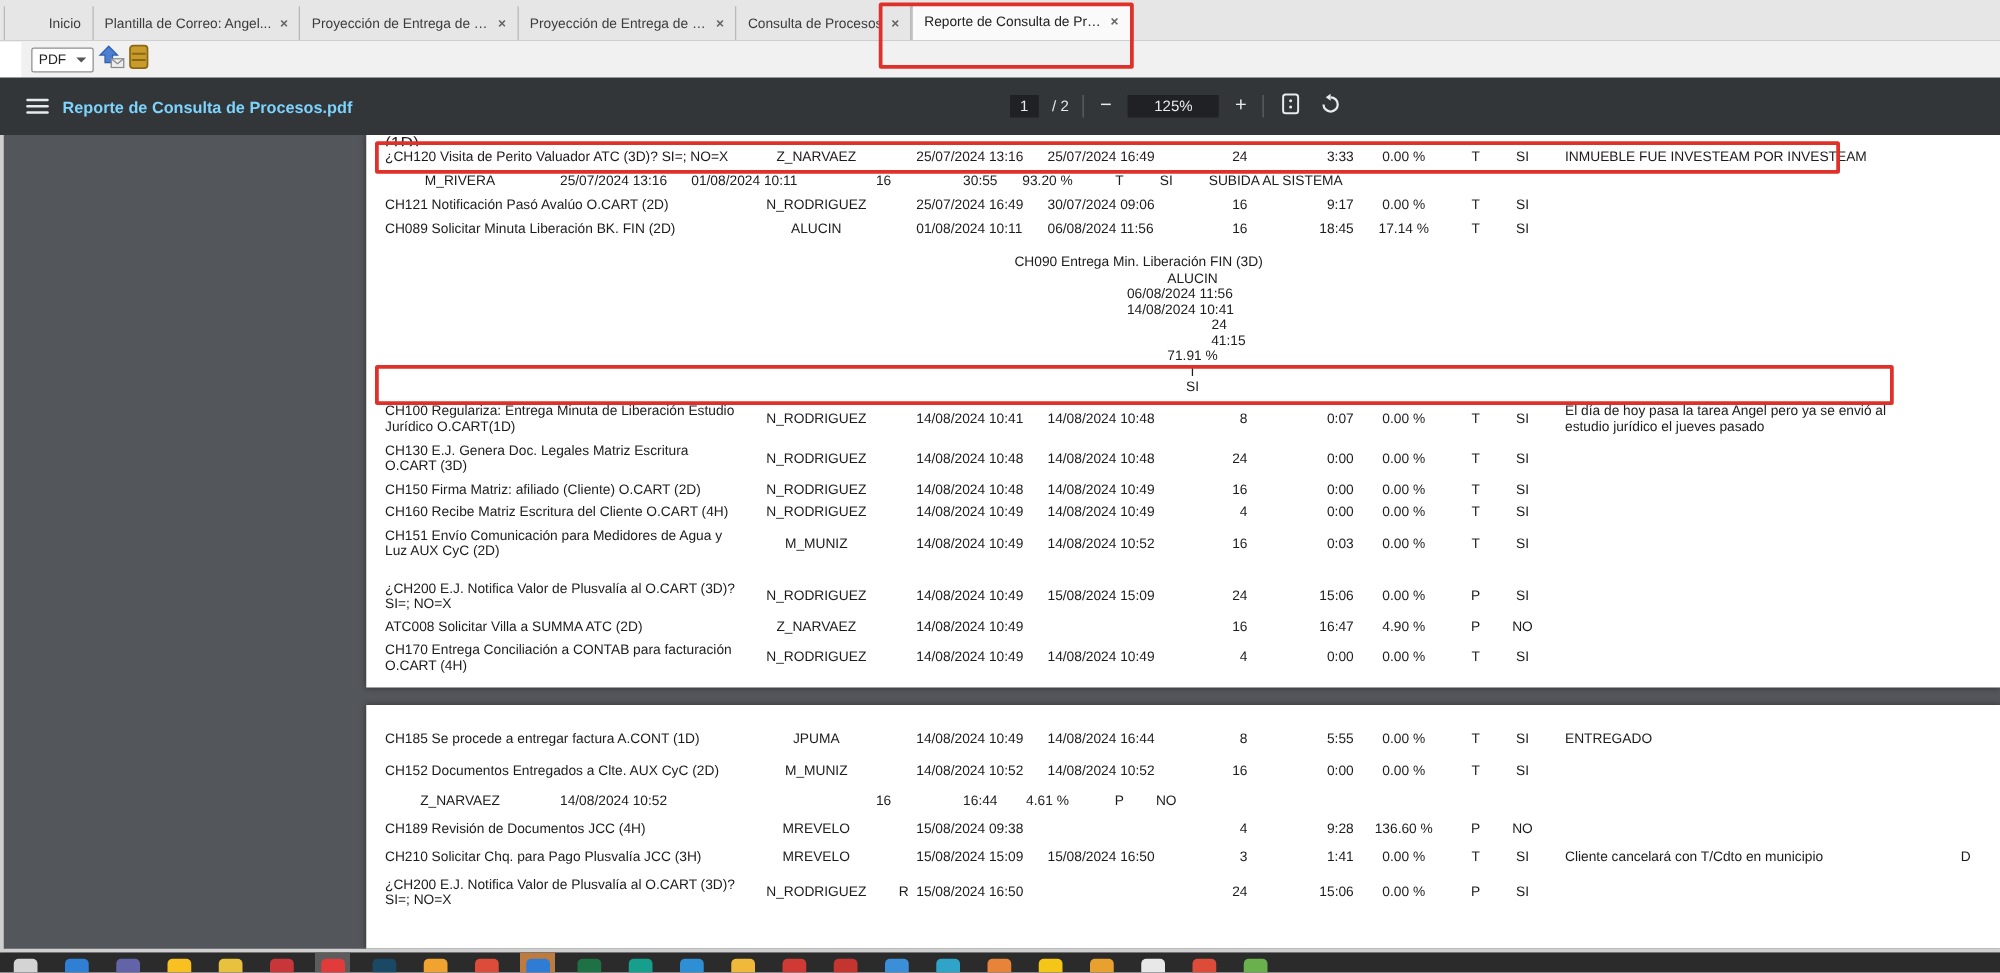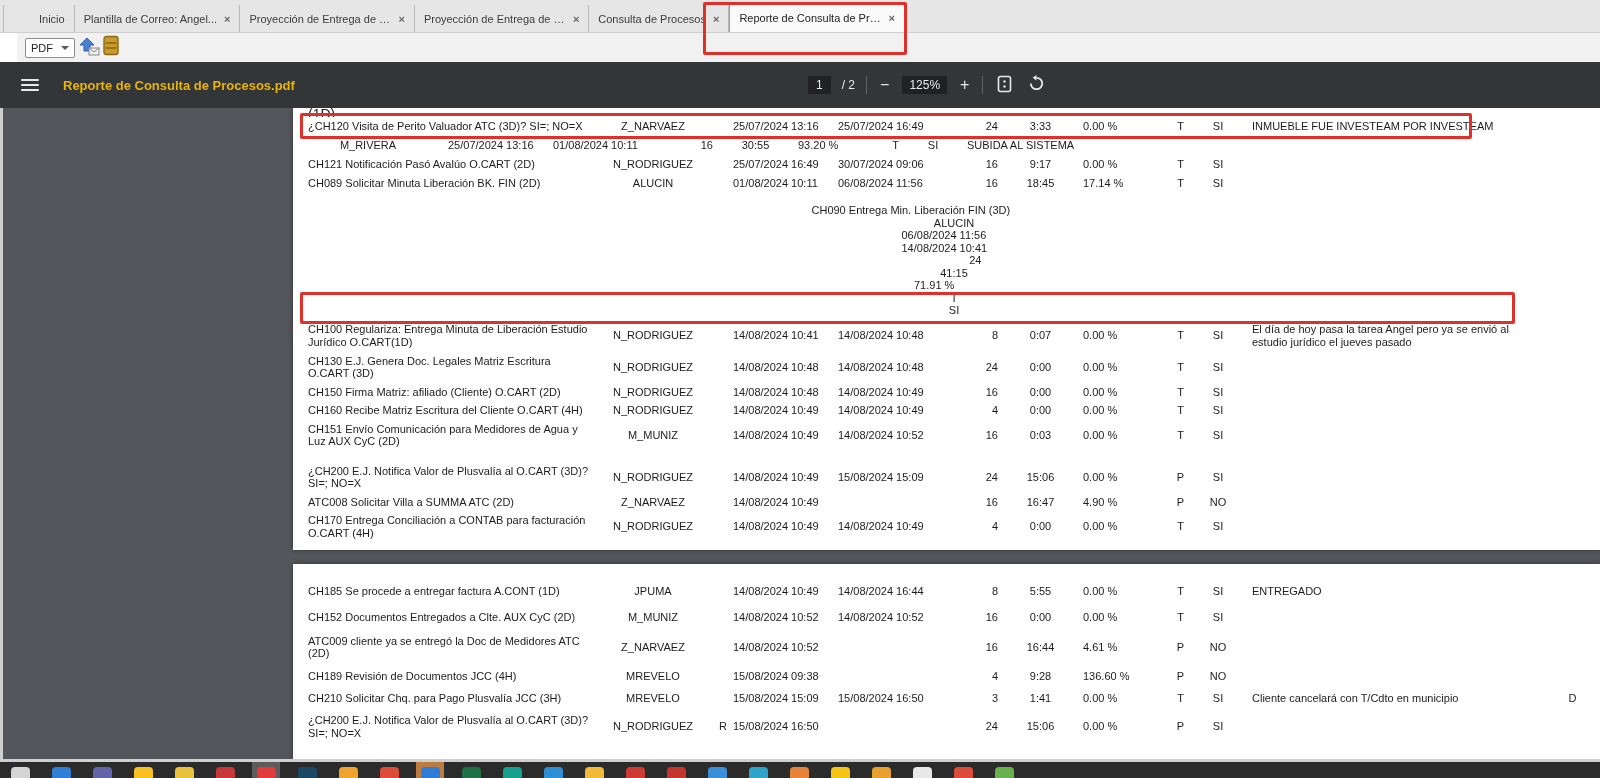--- a/index.html
+++ b/index.html
@@ -29,46 +29,46 @@
               display:flex;align-items:center;justify-content:space-between;padding:0 5px;font-size:11px;color:#222;}
   .pdf-select .chev{width:0;height:0;border-left:4px solid transparent;border-right:4px solid transparent;
                     border-top:4px solid #555;}
   .tool-btn{display:flex;align-items:center;justify-content:center;height:24px;}
 
   
   .pdf-toolbar{position:absolute;top:62px;left:0;width:1600px;height:46px;background:var(--pdfbar);
                display:flex;align-items:center;color:#f1f3f4;}
   .hamburger{margin-left:21px;display:flex;flex-direction:column;gap:3px;cursor:pointer;}
   .hamburger span{display:block;width:18px;height:2px;background:#e8eaed;border-radius:1px;}
-  .pdf-title{margin-left:24px;font-size:13px;font-weight:bold;color:#eab308;}
+  .pdf-title{margin-left:11px;font-size:13px;font-weight:bold;color:#7dd3fc;}
   .pdf-controls{position:absolute;left:808px;top:0;height:46px;display:flex;align-items:center;gap:11px;
                 font-size:12px;color:#e8eaed;}
   .pgbox{background:#202124;padding:2px 8px;min-width:22px;text-align:center;}
-  .zoombox{background:#202124;padding:2px 7px;}
+  .zoombox{background:#202124;padding:2px 21px;}
   .vsep{width:1px;height:18px;background:#5f6368;}
   .ctl-btn{font-size:16px;line-height:16px;cursor:pointer;padding:0 2px;}
 
   
   .viewport{position:absolute;top:108px;left:0;width:1600px;height:654px;background:var(--viewerbg);
             border-left:3px solid #cfcfcf;border-bottom:3px solid #cfcfcf;overflow:hidden;}
   .page{position:absolute;left:290px;width:1307px;background:var(--pagebg);
         box-shadow:0 0 5px rgba(0,0,0,.4);overflow:hidden;color:#1c1c1c;}
   .page1{top:0;height:442px;}
   .page2{top:456px;height:195px;padding-top:18px;}
   .partial-top{padding-left:15px;font-size:14px;height:9px;line-height:12px;overflow:hidden;color:#1c1c1c;}
 
   .row{display:flex;align-items:center;padding:3px 0 3px 15px;font-size:11px;line-height:12.5px;}
   .c-task{width:285px;}
   .c-person{width:120px;text-align:center;}
   .c-rflag{width:20px;text-align:center;}
   .c-start{width:105px;}
   .c-end{width:105px;}
   .c-hours{width:55px;text-align:right;}
-  .c-dur{width:85px;text-align:center;}
-  .c-pct{width:80px;text-align:left;}
+  .c-dur{width:85px;text-align:right;}
+  .c-pct{width:80px;text-align:center;}
   .c-tp{width:35px;text-align:center;}
   .c-si{width:40px;text-align:center;}
   .c-comment{flex:1;padding-left:14px;line-height:13px;}
   .c-dflag{width:55px;text-align:center;}
 
   
   .ann-box{position:absolute;border:3px solid var(--annotation);border-radius:2px;
            pointer-events:none;z-index:60;background:transparent;}
 
   
@@ -383,21 +383,20 @@
         <div class="c-end">14/08/2024 10:52</div>
         <div class="c-hours">16</div>
         <div class="c-dur">0:00</div>
         <div class="c-pct">0.00 %</div>
         <div class="c-tp">T</div>
         <div class="c-si">SI</div>
         <div class="c-comment"></div>
         <div class="c-dflag"></div>
       </div>
       <div class="row" id="p2r2" style="margin-top: 5px;">
-        <div class="c-task">ATC009 cliente ya se entregó la Doc de Medidores ATC (2D)</div>
         <div class="c-person">Z_NARVAEZ</div>
         <div class="c-rflag"></div>
         <div class="c-start">14/08/2024 10:52</div>
         <div class="c-end"></div>
         <div class="c-hours">16</div>
         <div class="c-dur">16:44</div>
         <div class="c-pct">4.61 %</div>
         <div class="c-tp">P</div>
         <div class="c-si">NO</div>
         <div class="c-comment"></div>

